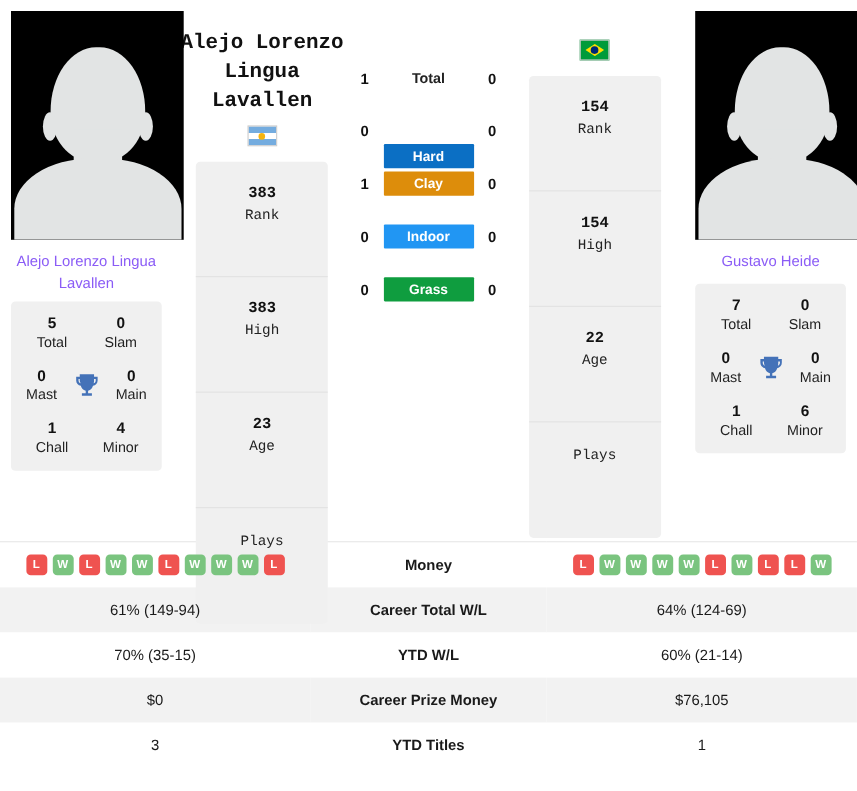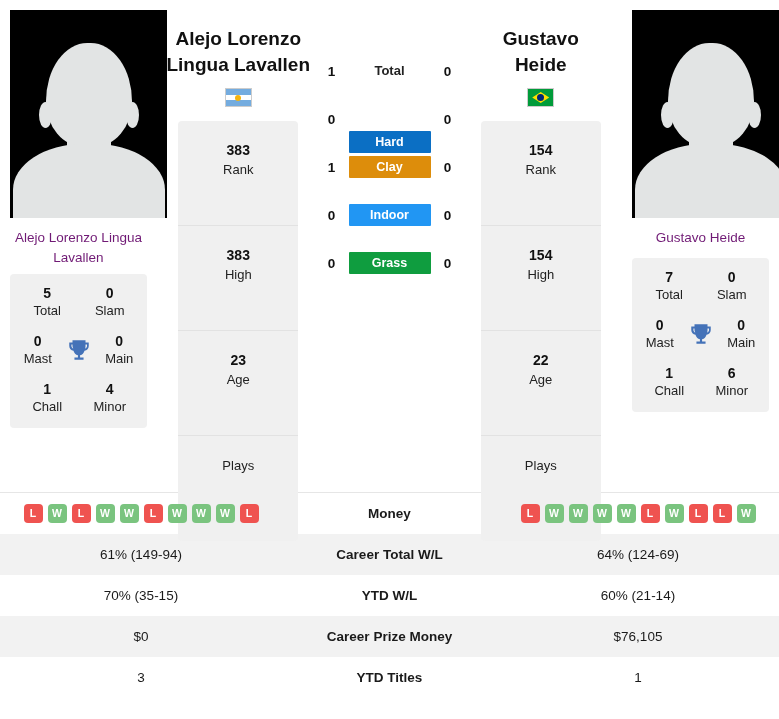--- a/index.html
+++ b/index.html
@@ -77,21 +77,21 @@
     width: 44px;
     height: 52px;
     margin-left: -22px;
     background: #e2e4e4;
   }
 
   .player-name-under {
     text-align: center;
     font-size: 13.5px;
     line-height: 20px;
-    color: #701a75;
+    color: #8b5cf6;
     padding: 10px 2px 6px 2px;
     min-height: 40px;
     box-sizing: border-box;
   }
 
   .titles-card {
     background: #f0f0f0;
     border-radius: 4px;
     padding: 10px 6px 12px 6px;
     box-sizing: border-box;
@@ -122,20 +122,21 @@
     flex: 0 0 38px;
     text-align: center;
     line-height: 0;
   }
 
   
   .name-col {
     flex: 1 1 0;
     padding-top: 26px;
     box-sizing: border-box;
+    font-family: Liberation Mono, monospace;
   }
   .name-col.left  { text-align: center; }
   .name-col.right { text-align: center; }
   .player-title {
     font-size: 19px;
     font-weight: bold;
     line-height: 26px;
     color: #111111;
   }
   .flag {
@@ -364,24 +365,20 @@
       <div class="h2h-score">0</div>
     </div>
     <div class="h2h-row">
       <div class="h2h-score">0</div>
       <div class="h2h-pill" style="background:#0f9d3f;">Grass</div>
       <div class="h2h-score">0</div>
     </div>
   </div>
 
   <div class="name-col right">
-    <div class="player-title">
-      <div>Gustavo</div>
-      <div>Heide</div>
-    </div>
     <div class="flag" style="background:#009b3a;position:relative;">
       <span style="position:absolute;left:50%;top:50%;width:17px;height:11px;margin:-5.5px 0 0 -8.5px;background:#fedf00;display:block;clip-path:polygon(50% 0,100% 50%,50% 100%,0 50%);"></span>
       <span style="position:absolute;left:50%;top:50%;width:7px;height:7px;margin:-3.5px 0 0 -3.5px;background:#002776;border-radius:50%;display:block;"></span>
     </div>
 
     <div class="stat-card">
       <div class="stat-block">
         <div class="stat-val">154</div>
         <div class="stat-lab">Rank</div>
       </div>

